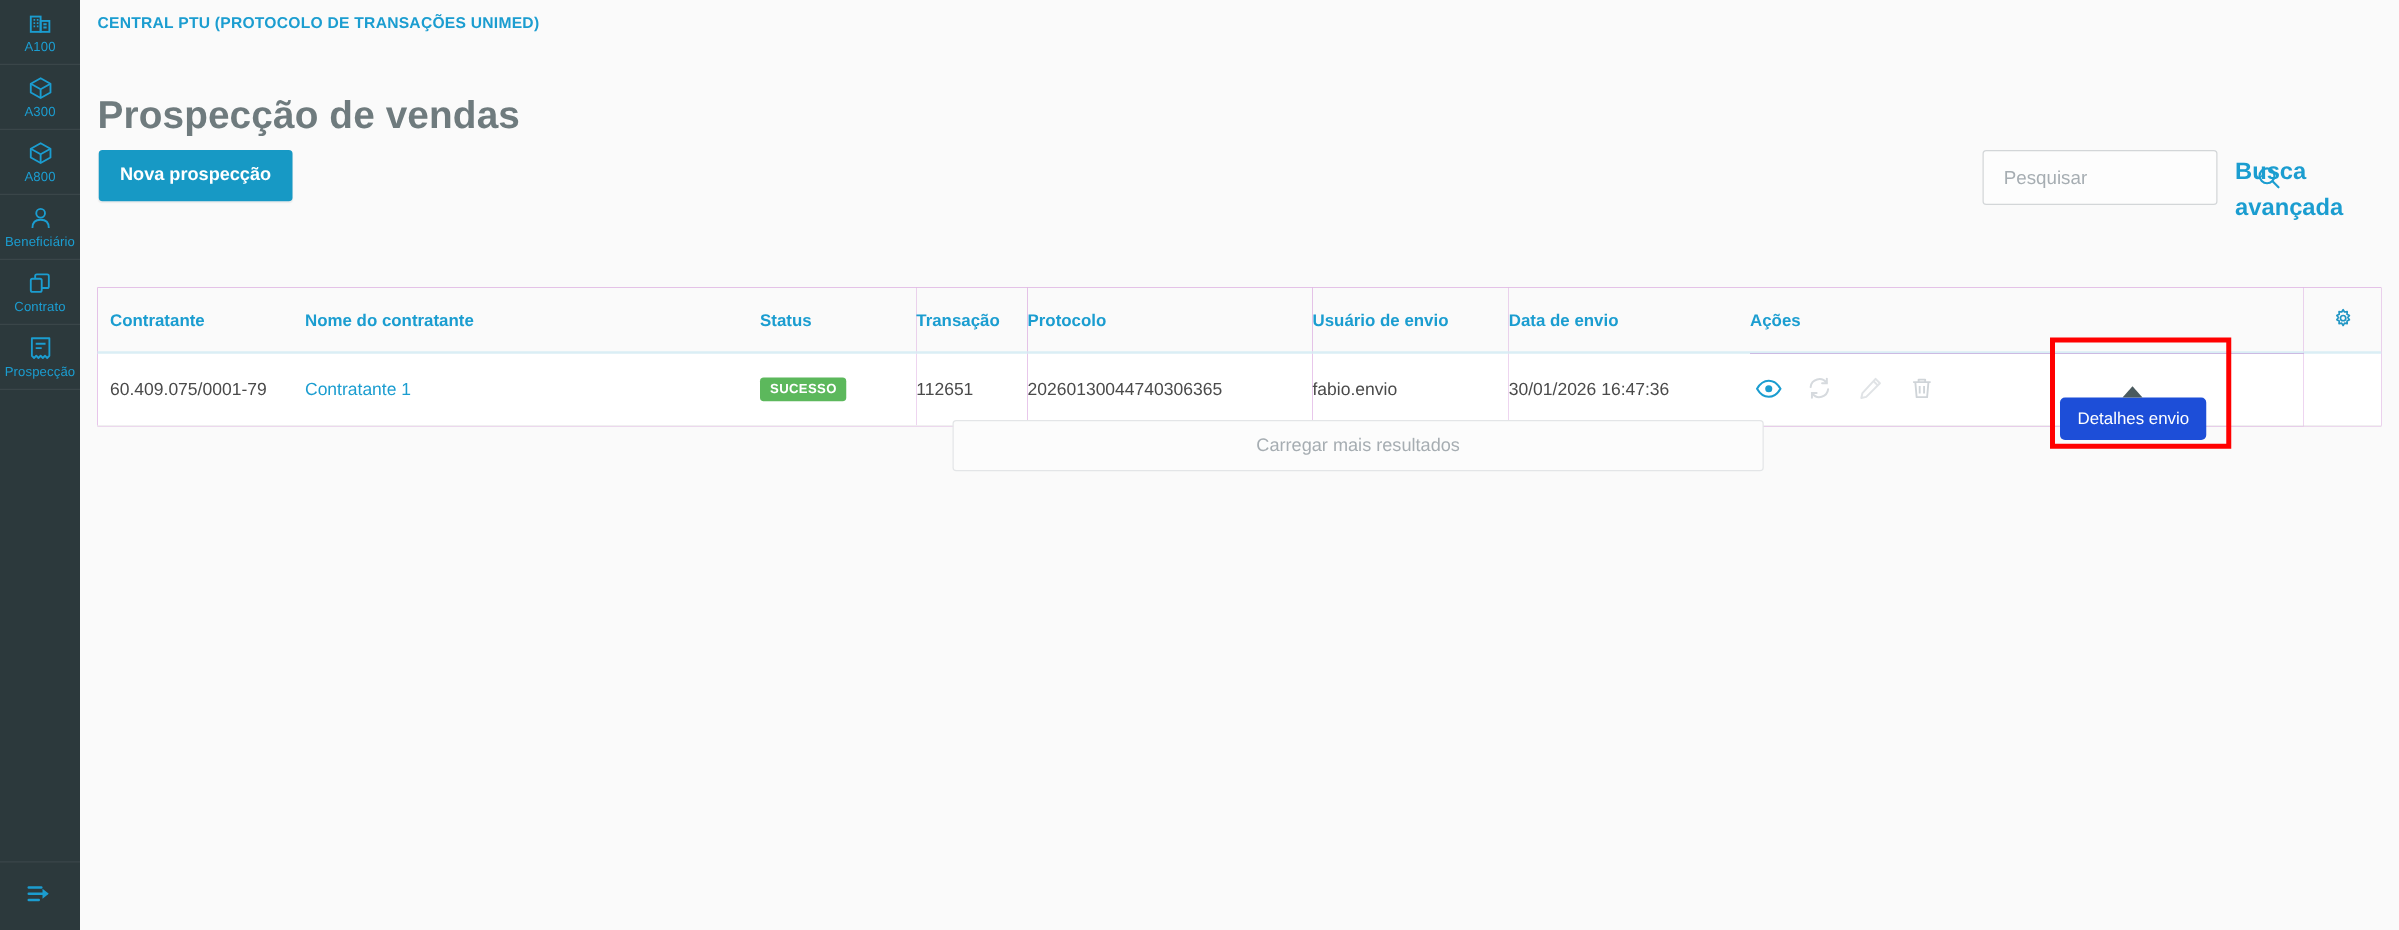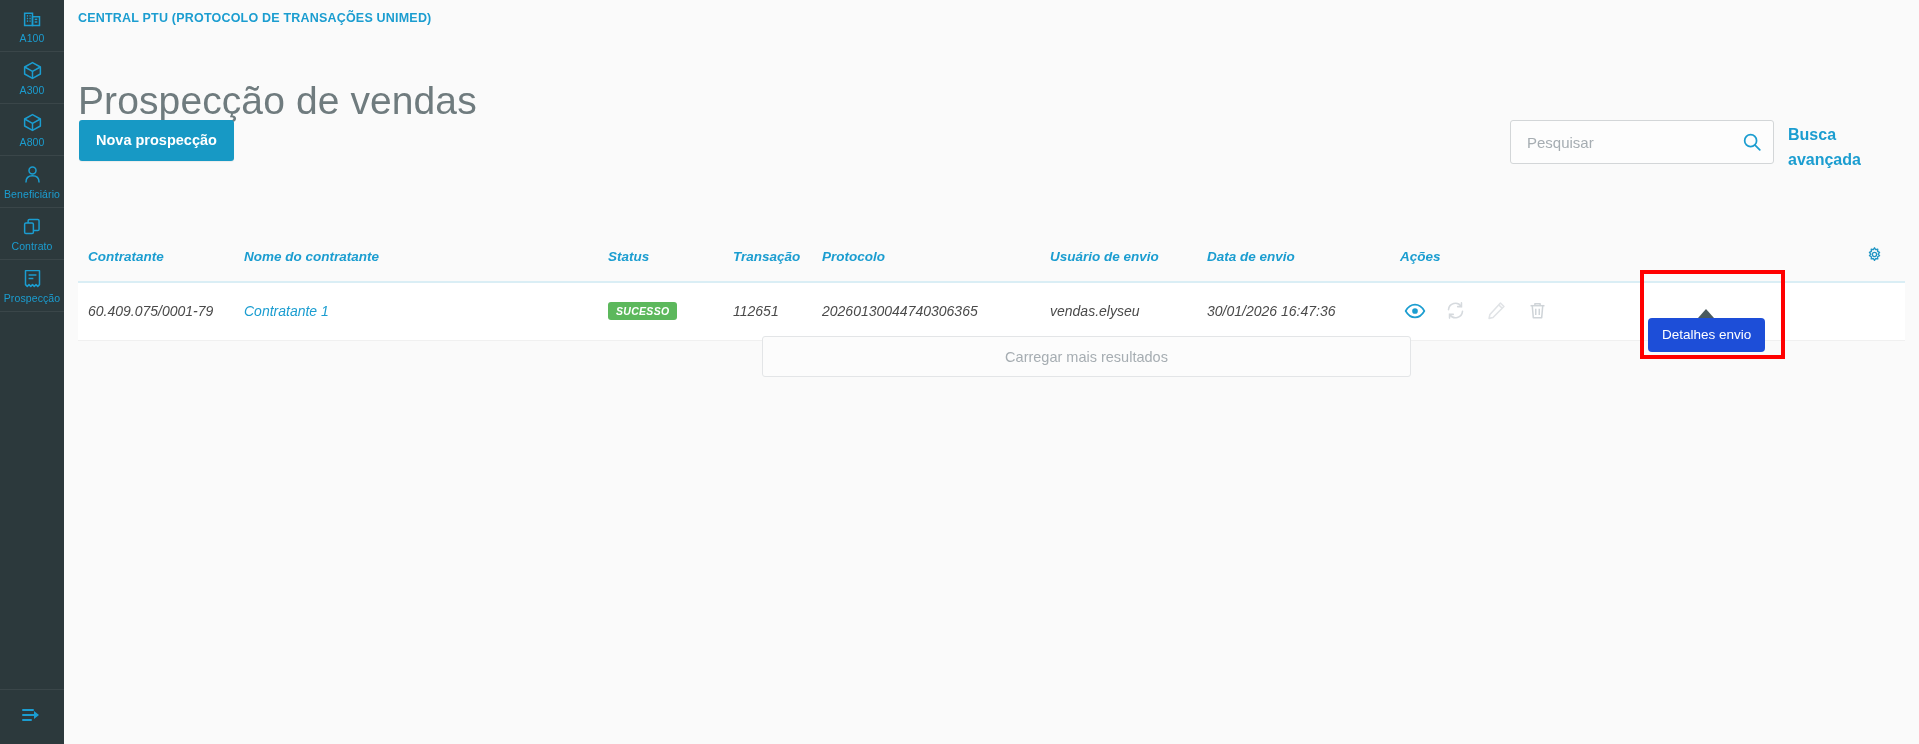--- a/index.html
+++ b/index.html
@@ -73,23 +73,23 @@
     left: 14px; top: 11px;
     color: #1b9dd0;
     font-size: 12.5px;
     font-weight: bold;
     letter-spacing: 0.2px;
   }
 
   #page-title {
     position: absolute;
     left: 14px; top: 53px;
-    font-size: 39px;
+    font-size: 31px;
     color: #6f7b7e;
-    font-weight: normal;
+    font-weight: bold;
     letter-spacing: 0.1px;
   }
 
   #new-btn {
     position: absolute;
     left: 15px; top: 120px;
     background: #1799c5;
     color: #ffffff;
     border: none;
     border-radius: 3px;
@@ -102,21 +102,21 @@
   }
 
   
   #search-wrap {
     position: absolute;
     right: 65px; top: 120px;
     display: flex;
     align-items: flex-start;
   }
   #search-box {
-    width: 264px;
+    width: 188px;
     height: 44px;
     border: 1px solid #d3d6d8;
     border-radius: 3px;
     background: #fdfdfd;
     display: flex;
     align-items: center;
     padding: 0 10px 0 14px;
   }
   #search-input {
     flex: 1 1 auto;
@@ -125,40 +125,39 @@
     background: transparent;
     font-size: 15px;
     color: #55616b;
     font-family: "Liberation Sans", sans-serif;
   }
   #search-input::placeholder { color: #a6adb2; }
   #search-icon { width: 22px; height: 22px; cursor: pointer; flex: 0 0 auto; }
   #adv-search {
     margin-left: 14px;
     color: #1b9dd0;
-    font-size: 16px;
+    font-size: 19px;
     font-weight: bold;
     line-height: 1.55;
     width: 66px;
     cursor: pointer;
     padding-top: 3px;
   }
 
   
   #table-area {
     position: absolute;
     left: 14px; top: 230px;
     right: 14px;
   }
   table.grid {
     width: 100%;
     border-collapse: collapse;
     background: #a21caf;
     table-layout: fixed;
-    font-style: italic;
   }
   table.grid thead th {
     text-align: left;
     color: #1b9dd0;
     font-size: 13.5px;
     font-weight: bold;
     padding: 16px 0 15px 0;
     border-bottom: 2px solid #daeef5;
     background: #fafafa;
     white-space: nowrap;
@@ -407,21 +406,21 @@
           <tr>
             <td>60.409.075/0001-79</td>
             <td class="link-cell">
               <a href="#">Contratante 1</a>
             </td>
             <td>
               <span class="badge">SUCESSO</span>
             </td>
             <td>112651</td>
             <td>20260130044740306365</td>
-            <td>vendas.elyseu</td>
+            <td>fabio.envio</td>
             <td>30/01/2026 16:47:36</td>
             <td class="actions-cell">
               <div id="actions-inner">
                 <span class="act-ico">
                   <svg width="22" height="22" viewBox="0 0 24 24" fill="none" stroke="#1b9dd0" stroke-width="1.8">
                     <path d="M1.8 12 C4.5 7.2 8.2 5 12 5 C15.8 5 19.5 7.2 22.2 12 C19.5 16.8 15.8 19 12 19 C8.2 19 4.5 16.8 1.8 12 Z"></path>
                     <circle cx="12" cy="12" r="3.1" fill="#1b9dd0" stroke="none"></circle>
                   </svg>
                 </span>
                 <span class="act-ico disabled">

